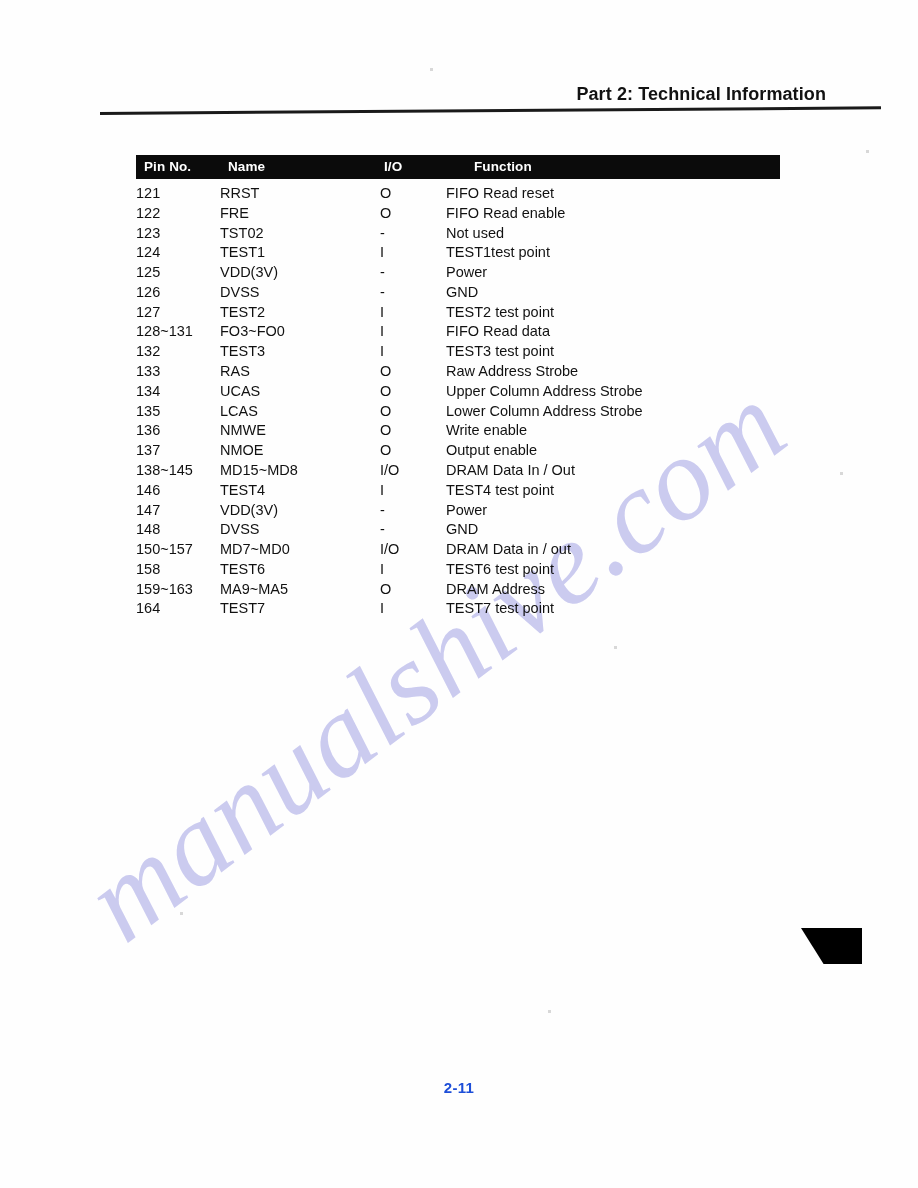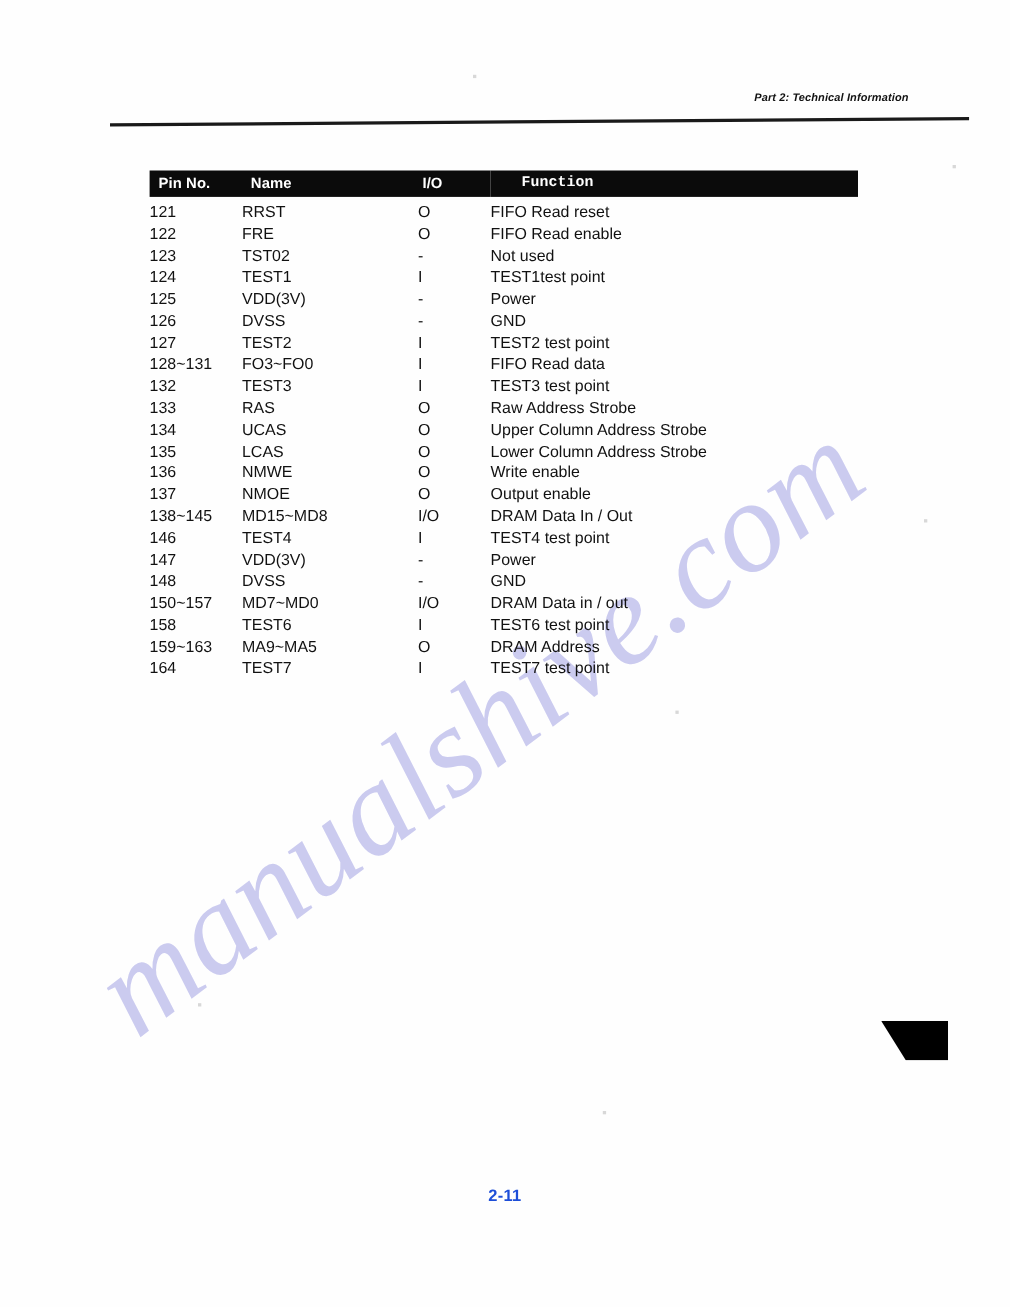--- a/index.html
+++ b/index.html
@@ -49,23 +49,22 @@
     transform-origin: 0 0;
   }
 
   
   .running-head {
     position: absolute;
     left: 0;
     top: 84px;
     width: 826px;
     text-align: right;
-    font-style: italic;
     font-weight: bold;
-    font-size: 10px;
+    font-size: 18px;
     letter-spacing: 0.1px;
     color: #121212;
     z-index: 3;
   }
   .head-rule {
     position: absolute;
     left: 100px;
     top: 112px;
     width: 781px;
     height: 3px;
@@ -103,21 +102,21 @@
     font-weight: bold;
     text-align: left;
     padding: 2px 0 3px 0;
     height: 19px;
     line-height: 14px;
     letter-spacing: 0.1px;
   }
   .tbl thead th.h-pin  { padding-left: 8px; }
   .tbl thead th.h-name { padding-left: 8px; }
   .tbl thead th.h-io   { padding-left: 4px; }
-  .tbl thead th.h-func { padding-left: 28px; font-family: Liberation Mono, monospace; }
+  .tbl thead th.h-func { padding-left: 28px; }
 
   .tbl tbody td {
     font-size: 14.5px;
     line-height: 14px;
     padding: 2.9px 0;
     height: 14px;
     color: #111111;
     vertical-align: baseline;
     white-space: nowrap;
   }

